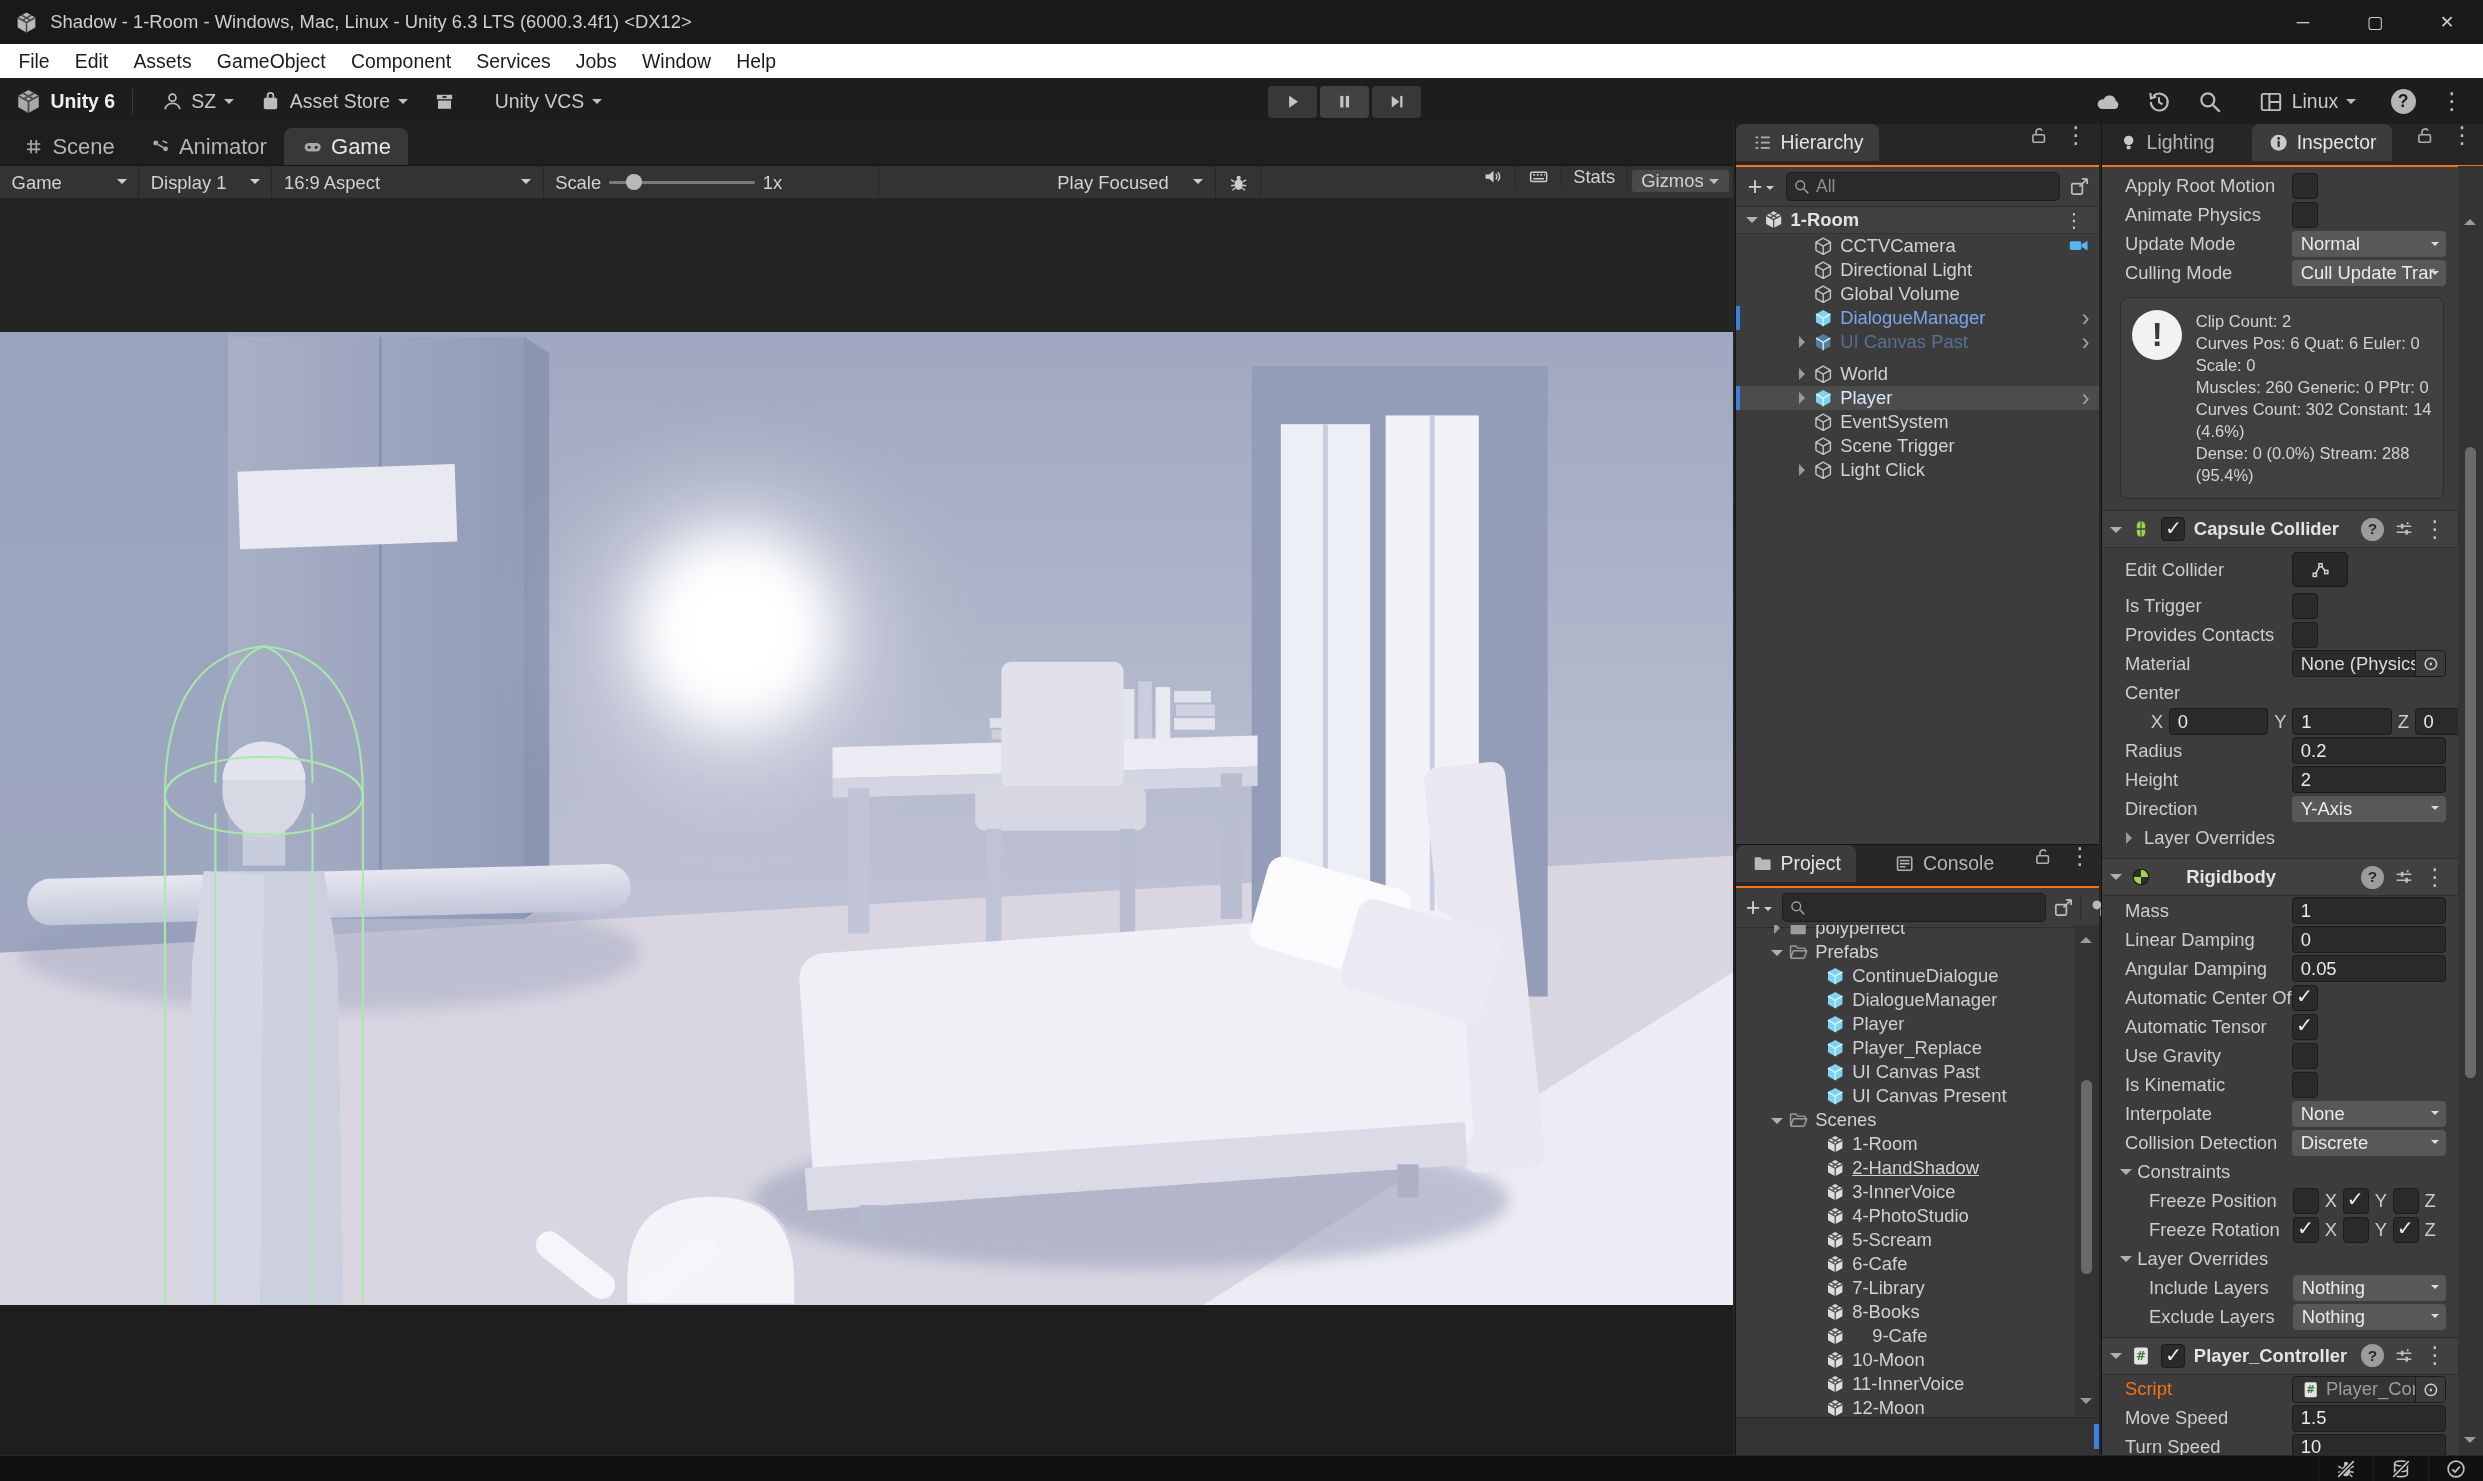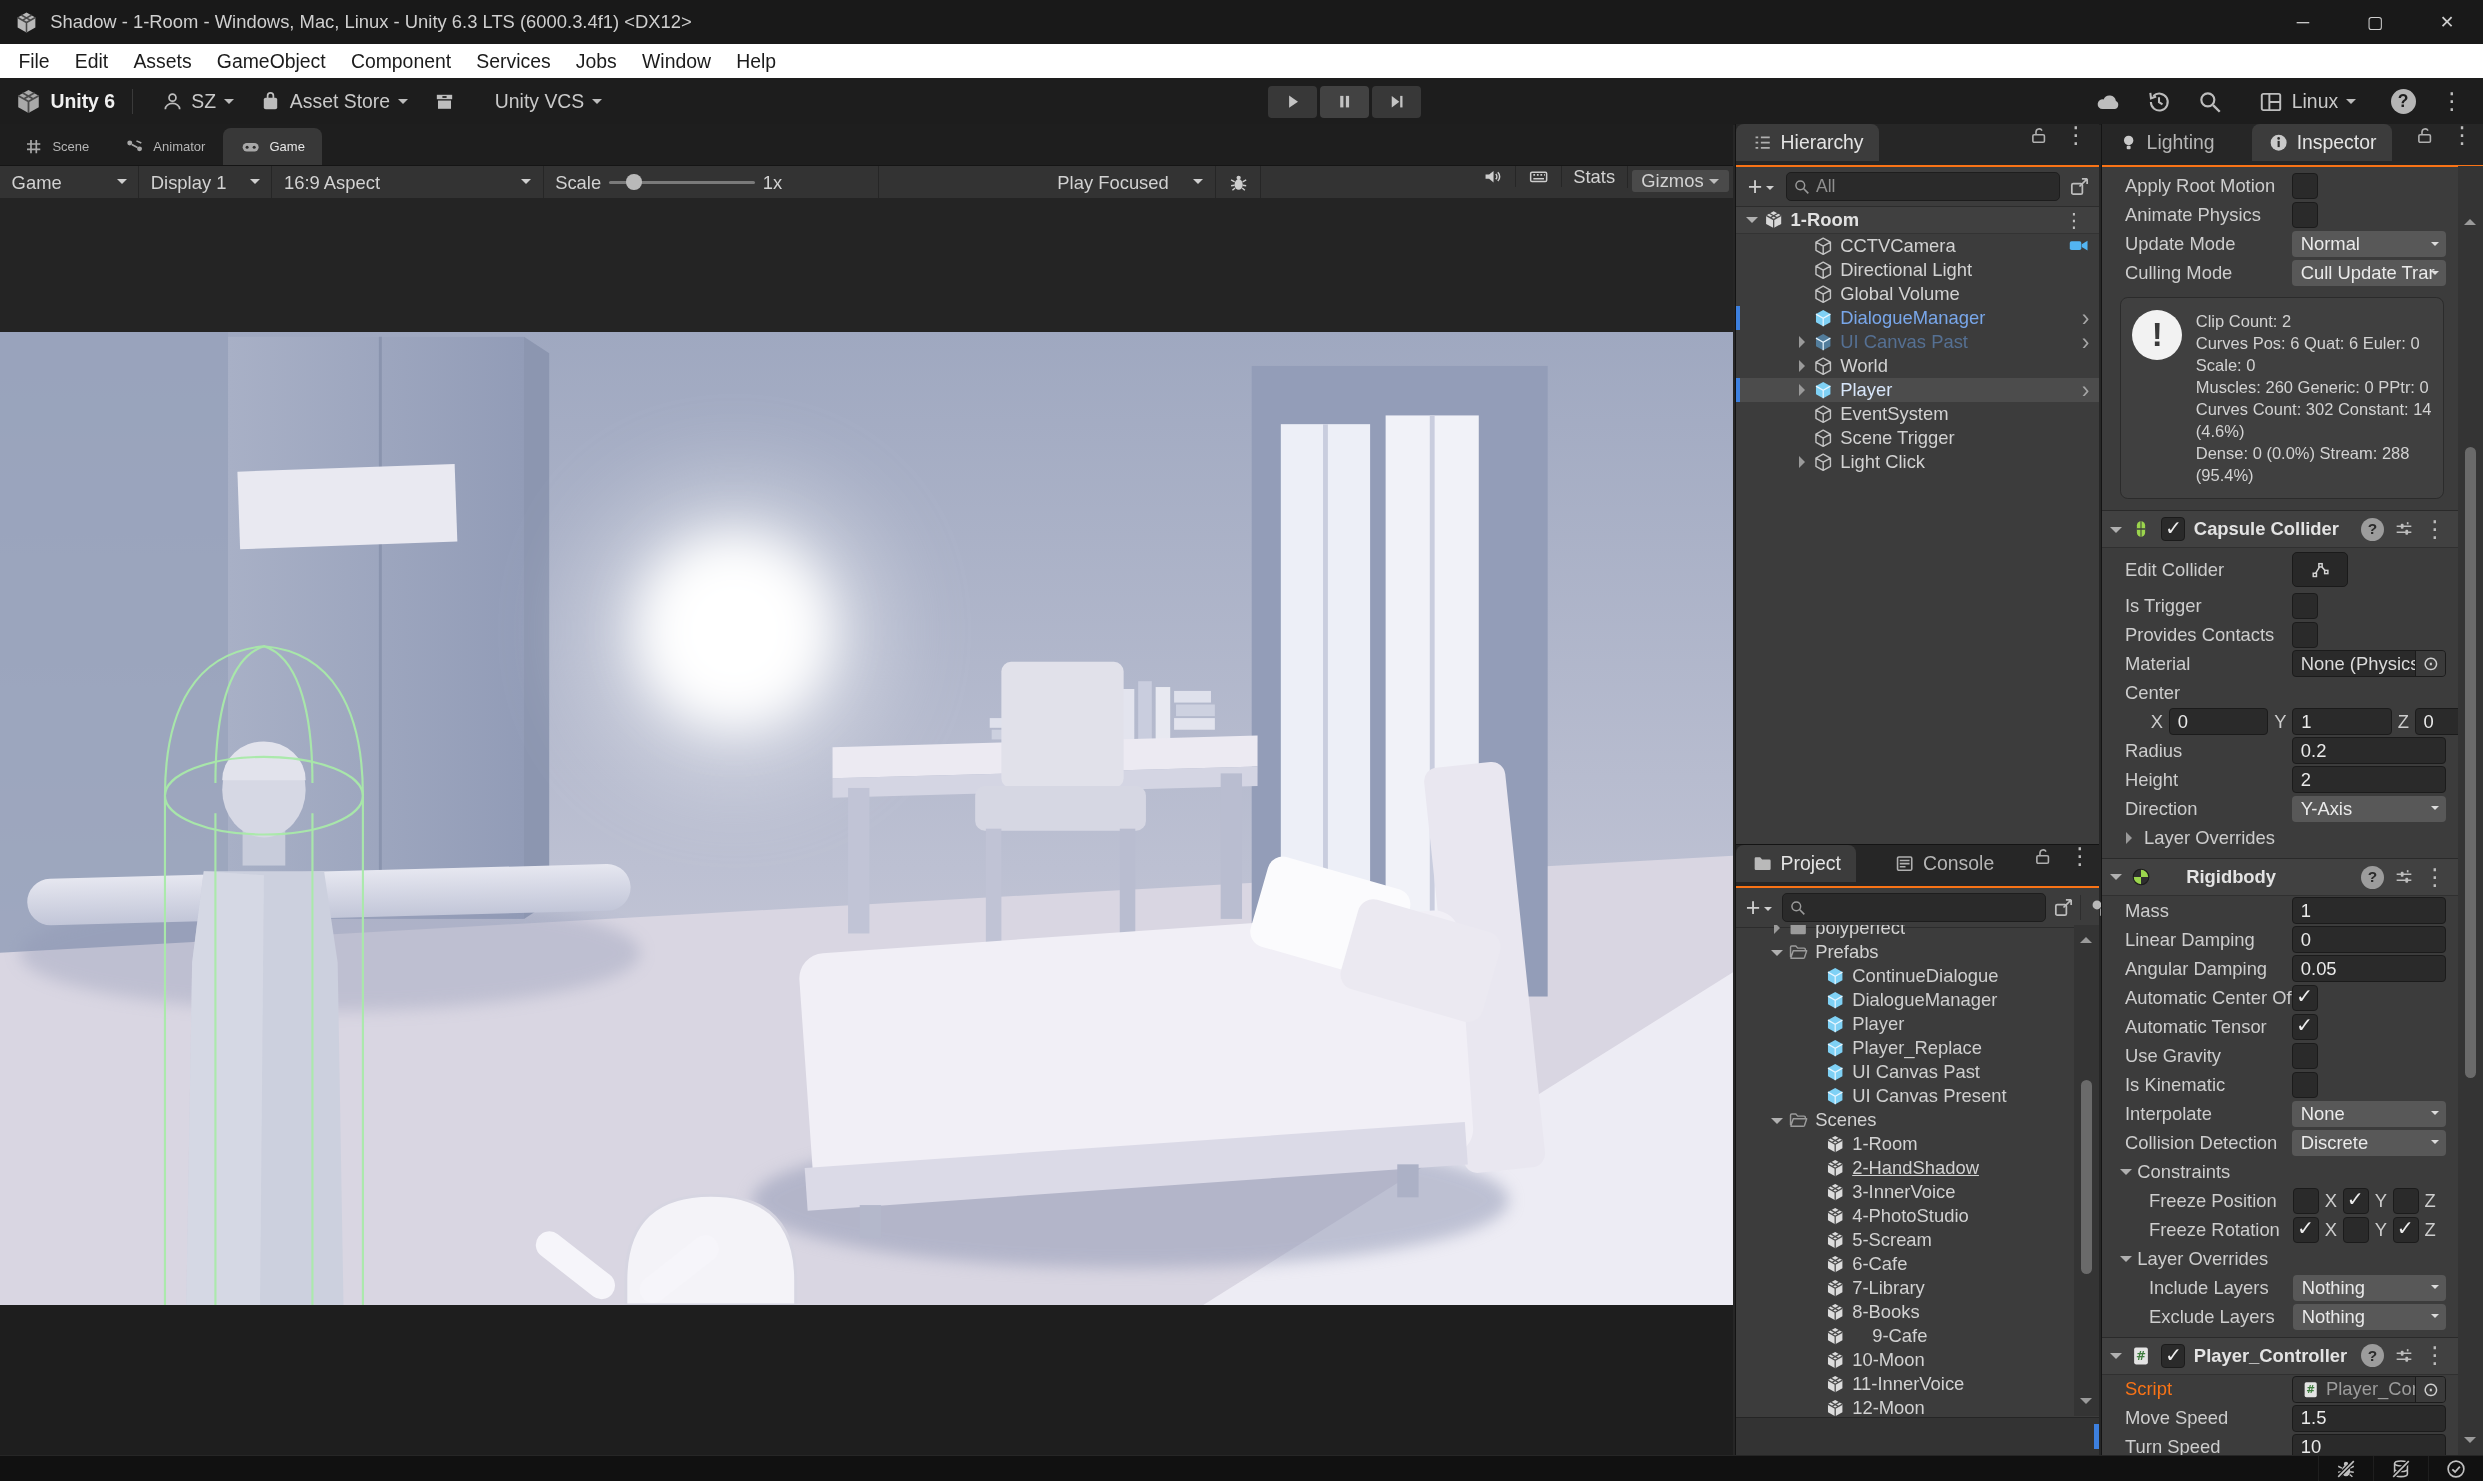--- a/index.html
+++ b/index.html
@@ -39,21 +39,21 @@
   .pbtn svg{width:21.3px;height:21.3px;color:#c4c4c4;}
   .tb-right{margin-left:auto;display:flex;align-items:center;gap:25px;padding-right:19.4px;}
   .tb-right svg{width:26px;height:26px;color:#bdbdbd;}
   .circle-ic{width:25px;height:25px;border-radius:50%;background:#b5b5b5;color:#1d1d1d;font-weight:bold;
              font-size:17.5px;display:flex;align-items:center;justify-content:center;}
   .kebab{font-size:23px;color:#bdbdbd;letter-spacing:0;line-height:1;}
 
   
   #left-panel{position:absolute;left:0;top:124px;width:1733px;height:1331px;background:#262626;}
   #view-tabs{height:41px;background:#1e1e1e;display:flex;align-items:flex-end;padding-left:5.8px;border-bottom:1px solid #151515;}
-  .vtab{display:flex;align-items:center;gap:7.8px;height:37px;padding:0 17.5px;font-size:13px;color:#b5b5b5;
+  .vtab{display:flex;align-items:center;gap:7.8px;height:37px;padding:0 17.5px;font-size:22px;color:#b5b5b5;
         border-radius:7.8px 7.8px 0 0;}
   .vtab svg{width:21.3px;height:21.3px;color:#a8a8a8;}
   .vtab.active{background:#383838;color:#e6e6e6;}
   #game-toolbar{height:33px;background:#333333;display:flex;align-items:stretch;font-size:18.4px;color:#d2d2d2;
                 border-bottom:1px solid #151515;}
   .gseg{display:flex;align-items:center;gap:7.8px;padding:0 11.6px;border-right:1px solid #262626;background:#333;}
   .gseg .dda{margin-top:3.9px;border-top-color:#cfcfcf;}
   .g-right{margin-left:auto;display:flex;align-items:flex-start;}
   .slider-track{width:146px;height:2.9px;background:#7a7a7a;position:relative;border-radius:1.9px;}
   .slider-knob{position:absolute;left:17.5px;top:-6.8px;width:15.5px;height:15.5px;border-radius:50%;background:#b9b9b9;}
@@ -683,21 +683,21 @@
       <div class="trow st-prefab-dim" style="padding-left: 54px;">
         <span class="exp">
           <span class="tri-r"></span>
         </span>
         <svg class="ic ic-prefab" viewBox="0 0 21 21" width="20.4" height="20.4">
           <use href="#sym-cubeS"></use>
         </svg>
         <span class="tlabel">UI Canvas Past</span>
         <span class="chev">›</span>
       </div>
-      <div class="trow" style="padding-left: 54px;">
+      <div class="trow" style="padding-left: 54px; margin-top: 8px;">
         <span class="exp">
           <span class="tri-r"></span>
         </span>
         <svg class="ic ic-cube" viewBox="0 0 21 21" width="20.4" height="20.4">
           <use href="#sym-cube"></use>
         </svg>
         <span class="tlabel">World</span>
       </div>
       <div class="trow sel" style="padding-left: 54px;">
         <span class="selbar"></span>

